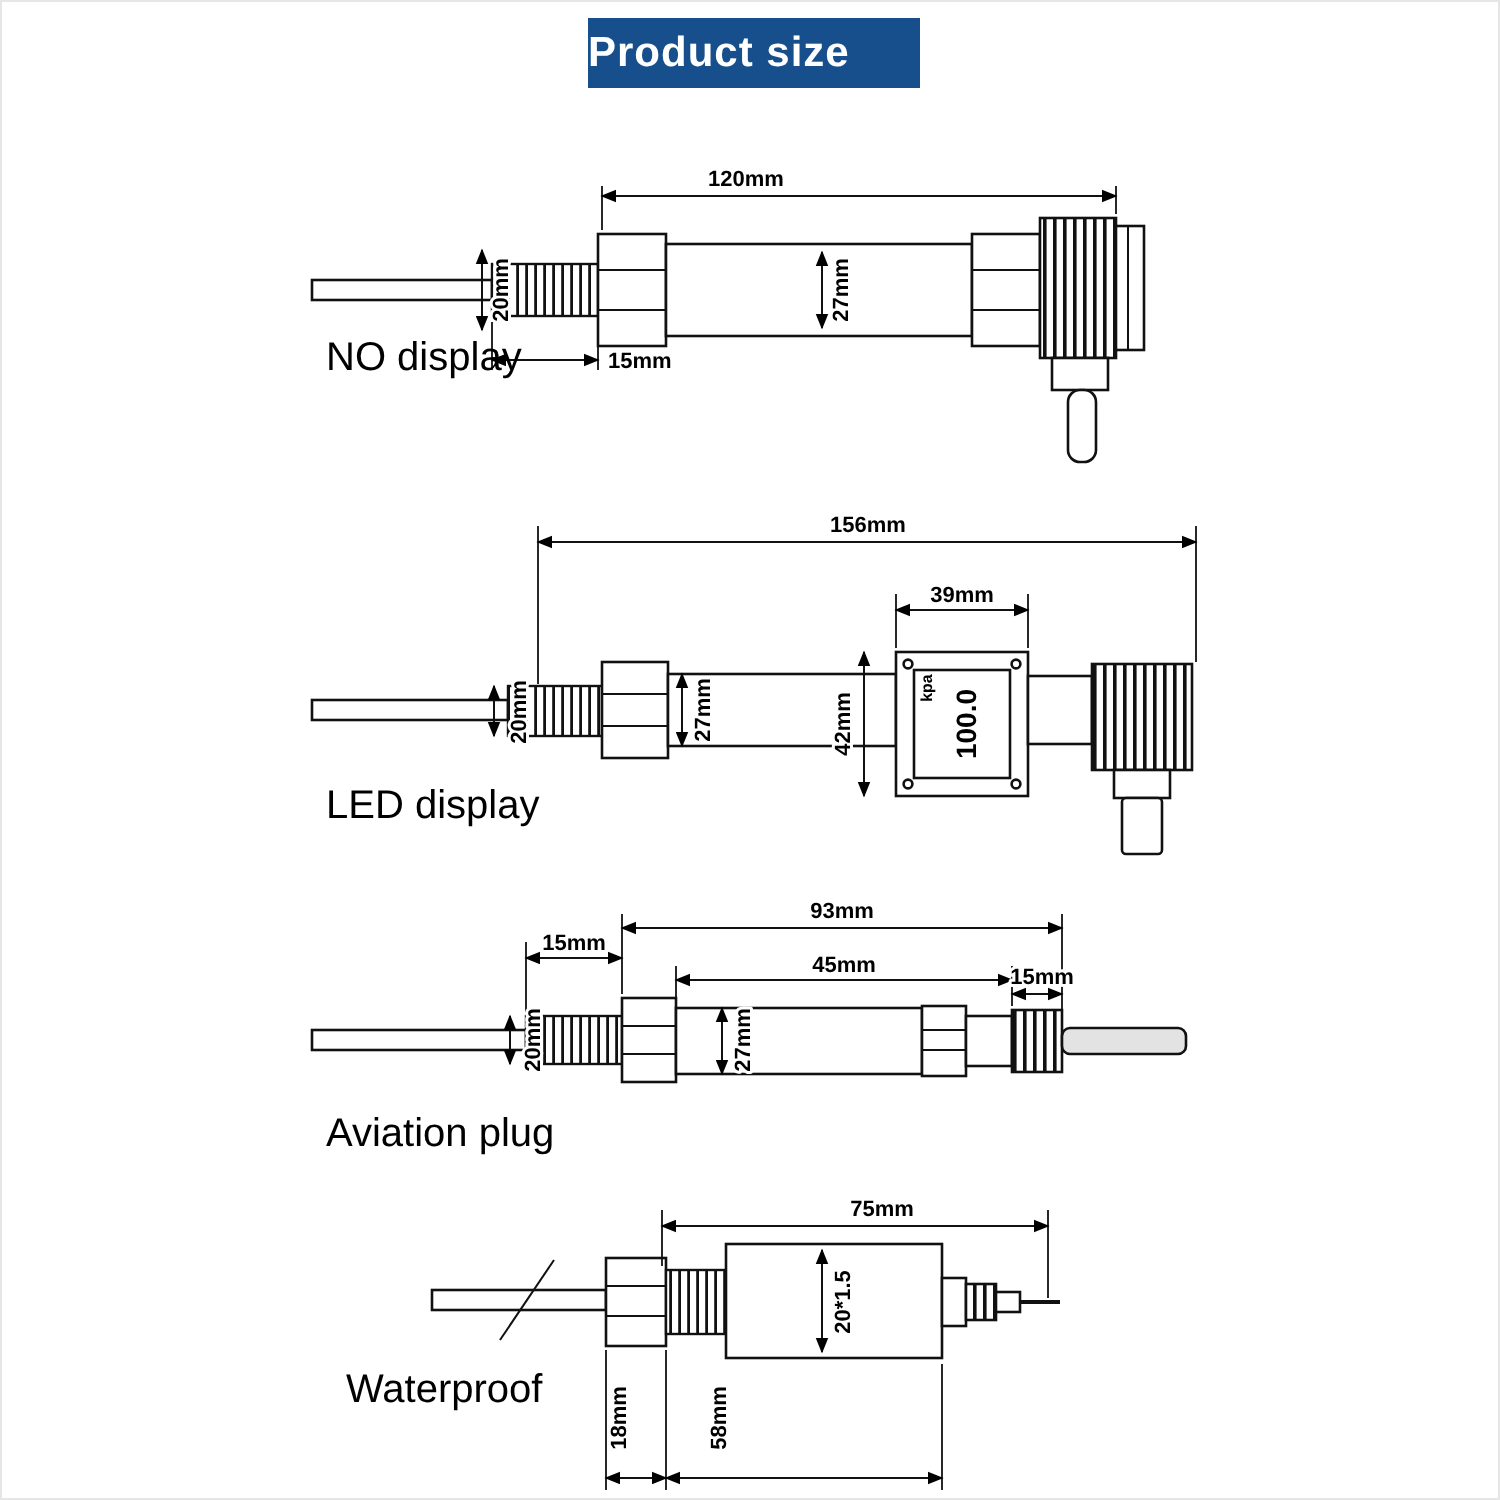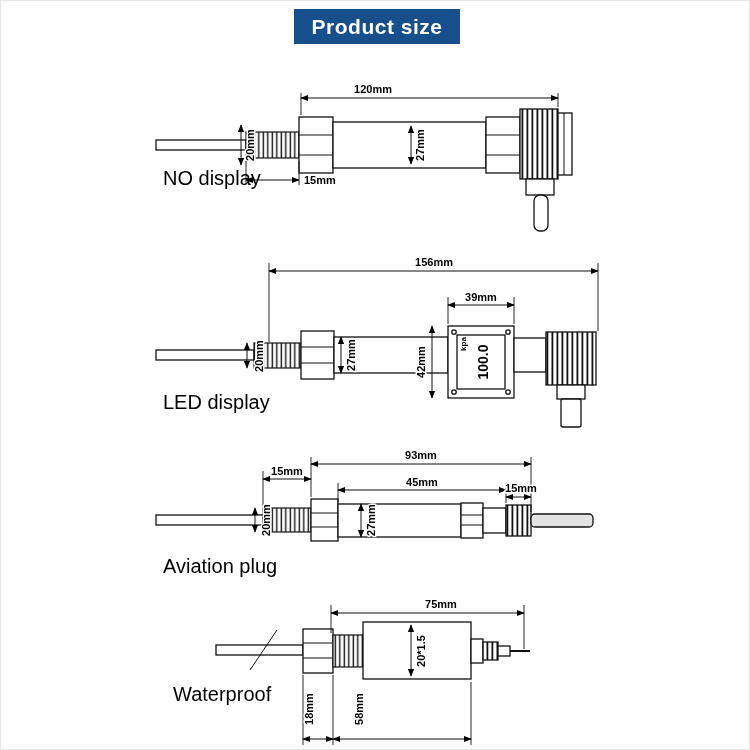--- a/index.html
+++ b/index.html
@@ -1,20 +1,20 @@
 <!DOCTYPE html>
 <html><head>
 <meta charset="utf-8">
 <style>
   html,body{margin:0;padding:0;background:#fff;}
   .page{position:relative;width:750px;height:750px;background:#ffffff;
         font-family:"Liberation Sans",sans-serif;overflow:hidden;
         border:1px solid #e6e6e6;box-sizing:border-box;}
   .banner{position:absolute;left:293px;top:8px;width:166px;height:35px;
-          background:#164f8c;display:flex;align-items:center;justify-content:center;}
+          background:#164f8c;display:flex;align-items:center;justify-content:flex-start;}
   .banner-title{color:#ffffff;font-weight:bold;font-size:21px;letter-spacing:.5px;}
   svg{position:absolute;left:0;top:0;}
   .part{fill:#ffffff;stroke:#111;stroke-width:1.3;}
   .grayfill{fill:#e3e3e3;stroke:#111;stroke-width:1.3;}
   .thread{fill:url(#threadPat);stroke:#111;stroke-width:1.2;}
   .fins{fill:url(#finPat);stroke:#111;stroke-width:1.3;}
   .edge{stroke:#111;stroke-width:1;fill:none;}
   .dimline{stroke:#111;stroke-width:1;fill:none;}
   .ext{stroke:#111;stroke-width:0.9;fill:none;}
   text.dim{font-weight:bold;font-size:11px;fill:#000;

